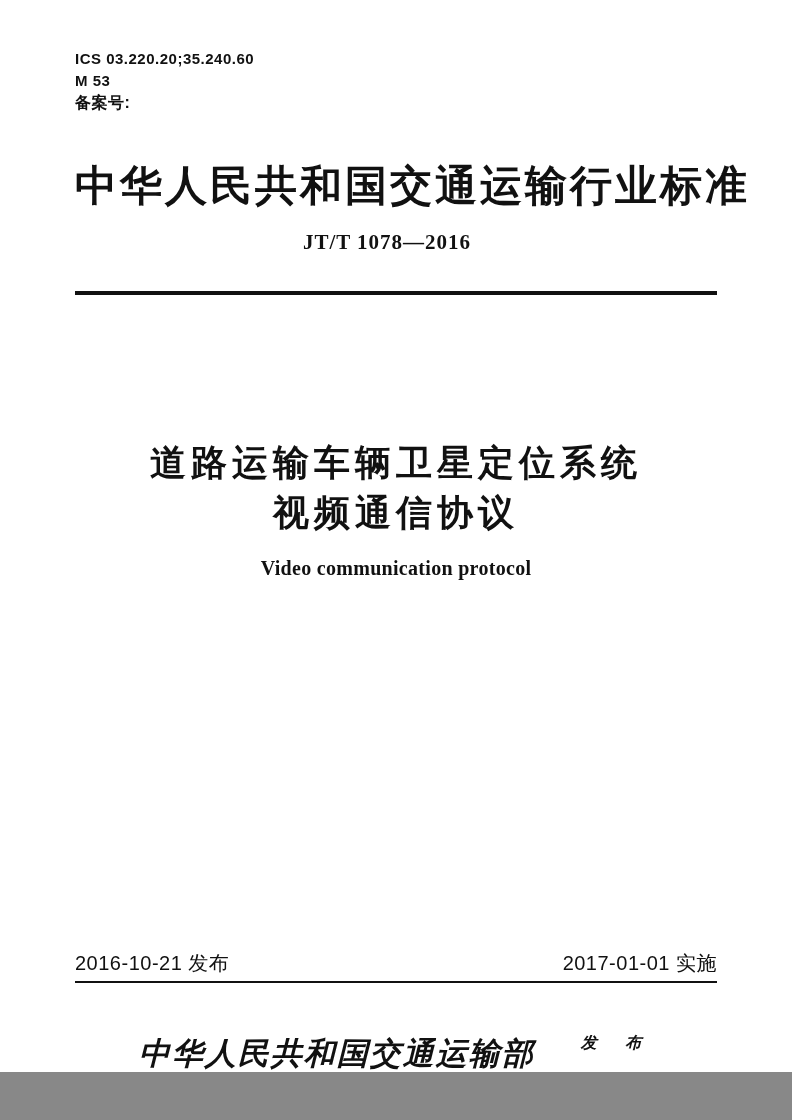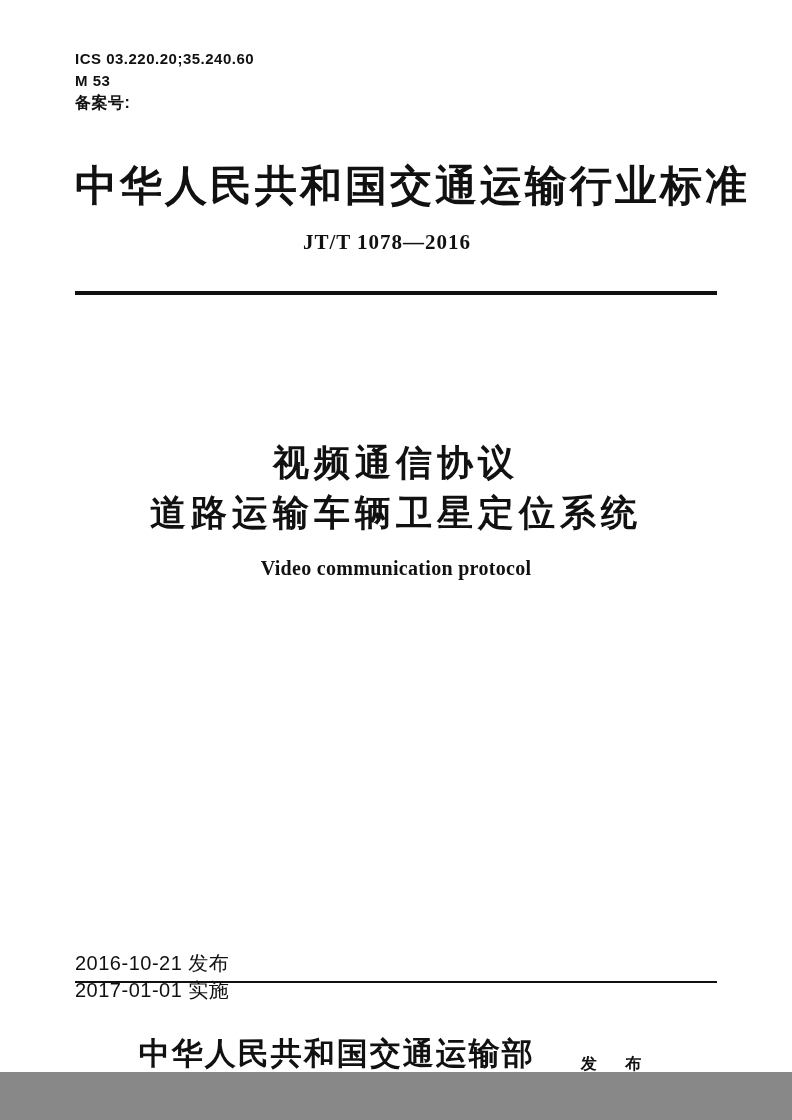--- a/index.html
+++ b/index.html
@@ -55,27 +55,28 @@
   .eng-title{
     position:absolute;left:75px;top:554px;width:642px;
     text-align:center;font-family:var(--serif);
     font-weight:bold;font-size:20px;line-height:28px;
     letter-spacing:0.3px;
   }
   
   .dates-row{
     position:absolute;left:75px;top:950px;width:642px;
     display:flex;justify-content:space-between;align-items:baseline;
-    font-size:20px;letter-spacing:0.5px;flex-direction:column;
+    font-size:20px;letter-spacing:0.5px;
   }
   
   .publisher-row{
     position:absolute;left:75px;top:1033px;width:642px;
-    display:flex;justify-content:center;align-items:flex-end;gap:46px;
+    display:flex;justify-content:center;align-items:flex-start;gap:46px;
     white-space:nowrap;
+    font-style:italic;
   }
   .publisher{font-size:31px;font-weight:bold;letter-spacing:2px;}
   .publish-label{font-size:16px;font-weight:bold;letter-spacing:12px;}
 </style>
 </head>
 <body>
 
 <div class="page">
 
   <div class="ics-block">
@@ -85,22 +86,22 @@
   </div>
 
 
   <h1 class="header-title">中华人民共和国交通运输行业标准</h1>
 
   <div class="std-number">JT/T 1078—2016</div>
 
   <div class="rule-thick"></div>
 
   <div class="doc-title">
+    <div>道路运输车辆卫星定位系统</div>
     <div>视频通信协议</div>
-    <div>道路运输车辆卫星定位系统</div>
   </div>
 
   <div class="eng-title">
     <div>Video communication protocol</div>
   </div>
 
   <div class="dates-row">
     <span>2016-10-21 发布</span>
     <span>2017-01-01 实施</span>
   </div>

